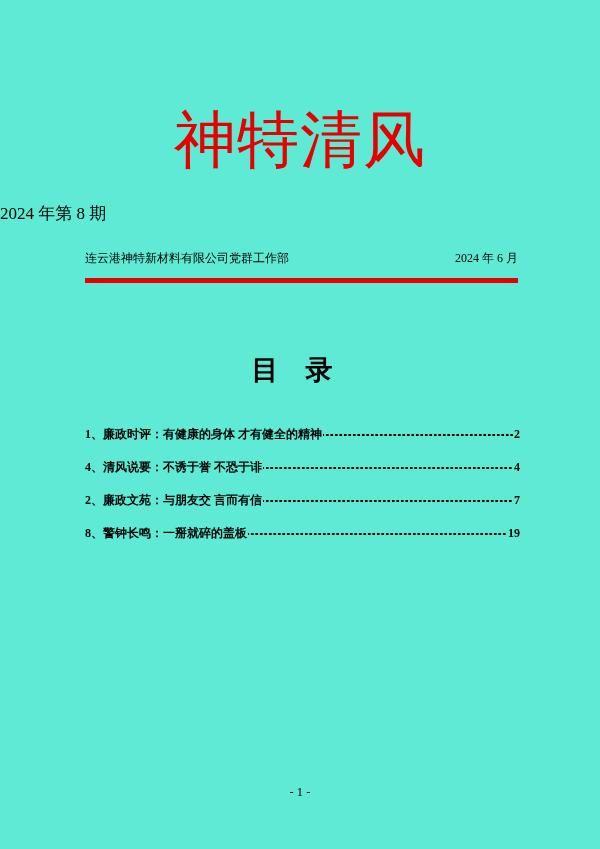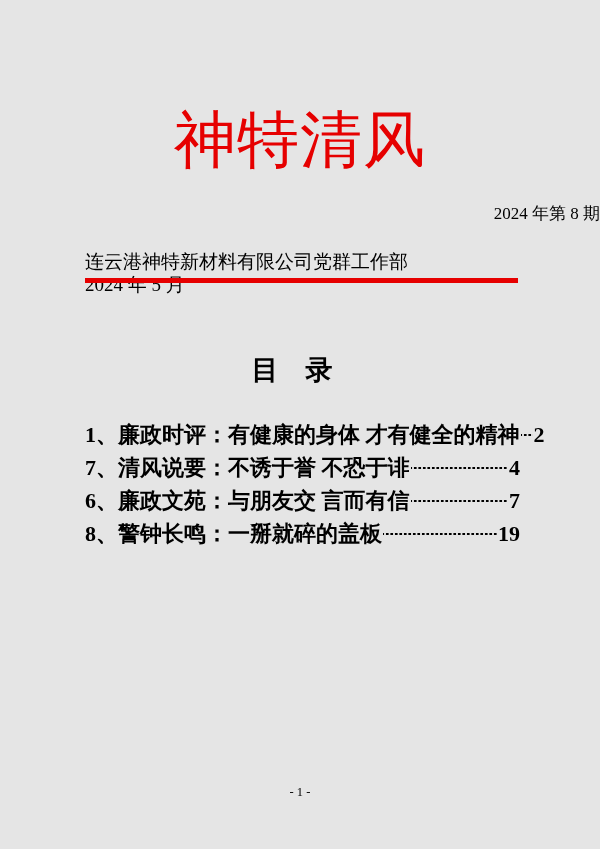--- a/index.html
+++ b/index.html
@@ -2,53 +2,52 @@
 <html style="--accent: #e60000;"><head>
 <meta charset="utf-8">
 <style>
   * { margin: 0; padding: 0; box-sizing: border-box; }
   html, body { background: #ffffff; }
   .page {
     position: relative;
     width: 600px;
     height: 849px;
     margin: 0 auto;
-    background: #e5e5e5;
+    background: #5eead4;
     font-family: "Liberation Serif", "DejaVu Serif", serif;
     color: #1a1a1a;
     overflow: hidden;
   }
   .masthead-title {
     position: absolute;
     top: 106px; left: 0; right: 0;
     text-align: center;
     font-size: 62px;
     line-height: 1.1;
     font-weight: 400;
     letter-spacing: 1px;
     color: var(--accent, #e60000);
   }
   .issue-line {
     position: absolute;
     top: 204px; left: 0; right: 0;
-    text-align: right;
+    text-align: left;
     font-size: 17px;
     line-height: 1.2;
     color: #000;
   }
   .pub-row {
     position: absolute;
     top: 251px; left: 85px; right: 82px;
     display: flex;
-    justify-content: flex-end;
+    justify-content: space-between;
     align-items: baseline;
-    font-size: 19px;
+    font-size: 12px;
     line-height: 1.2;
     color: #000;
-    flex-direction: column;
   }
   .red-rule {
     position: absolute;
     top: 278px; left: 85px; right: 82px;
     height: 3px;
     border-top: 2px solid var(--accent, #e60000);
     border-bottom: 3px solid var(--accent, #e60000);
   }
   .toc-heading {
     position: absolute;
@@ -60,21 +59,21 @@
     color: #000;
   }
   .toc-list {
     position: absolute;
     top: 418px; left: 85px; right: 80px;
   }
   .toc-item {
     display: flex;
     align-items: center;
     height: 33px;
-    font-size: 22px;
+    font-size: 12px;
     font-weight: 700;
     color: #000;
     white-space: nowrap;
   }
   .toc-leader {
     flex: 1;
     height: 16px;
     margin: 0 1px;
     min-width: 12px;
     background-image: radial-gradient(circle, #000 1.1px, transparent 1.4px);
@@ -95,40 +94,40 @@
 <body>
 
 <div class="page">
 
   <div class="masthead-title">神特清风</div>
 
   <div class="issue-line">2024 年第 8 期</div>
 
   <div class="pub-row">
     <span>连云港神特新材料有限公司党群工作部</span>
-    <span>2024 年 5 月</span>
+    <span>2024 年 6 月</span>
   </div>
 
   <div class="red-rule"></div>
 
   <div class="toc-heading">目　录</div>
 
   <div class="toc-list">
     <div class="toc-item">
       <span class="toc-label">1、廉政时评：有健康的身体 才有健全的精神</span>
       <span class="toc-leader"></span>
       <span class="toc-page-num">2</span>
     </div>
     <div class="toc-item">
-      <span class="toc-label">7、清风说要：不诱于誉 不恐于诽</span>
+      <span class="toc-label">4、清风说要：不诱于誉 不恐于诽</span>
       <span class="toc-leader"></span>
       <span class="toc-page-num">4</span>
     </div>
     <div class="toc-item">
-      <span class="toc-label">6、廉政文苑：与朋友交 言而有信</span>
+      <span class="toc-label">2、廉政文苑：与朋友交 言而有信</span>
       <span class="toc-leader"></span>
       <span class="toc-page-num">7</span>
     </div>
     <div class="toc-item">
       <span class="toc-label">8、警钟长鸣：一掰就碎的盖板</span>
       <span class="toc-leader"></span>
       <span class="toc-page-num">19</span>
     </div>
   </div>
 

